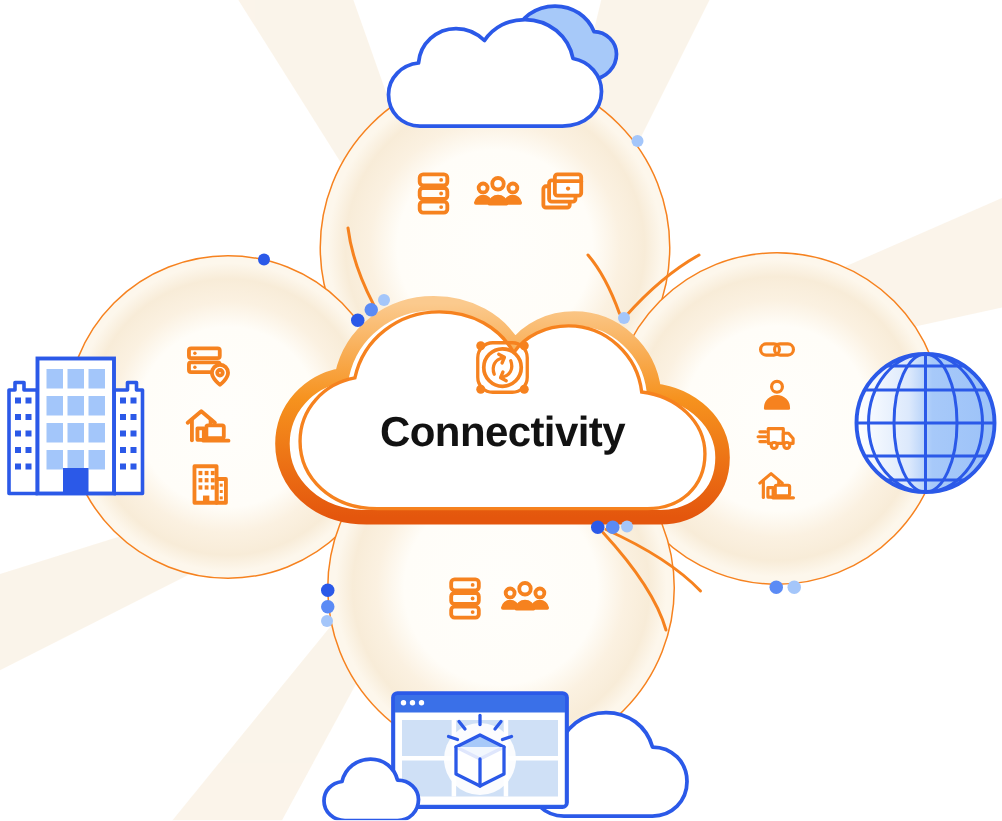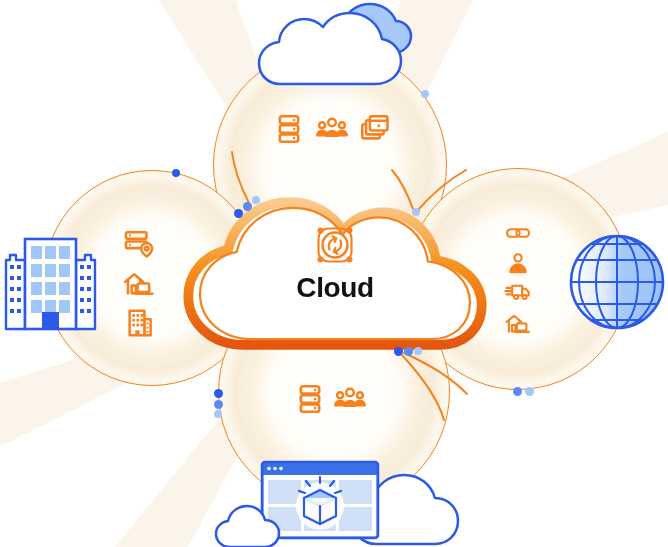--- a/index.html
+++ b/index.html
@@ -344,21 +344,21 @@
       </g>
       <circle cx="22" cy="22" r="12.5" fill="#fff" stroke-width="2.5"></circle>
       <path d="M16.5 26.5 C14.5 21 17 16.5 22.5 15.5"></path>
       <path d="M19.5 13.2 l3.8 2 -1.6 3.8"></path>
       <path d="M27.5 17.5 C29.5 23 27 27.5 21.5 28.5"></path>
       <path d="M24.5 30.8 l-3.8 -2 1.6 -3.8"></path>
     </svg>
   </div>
 
   <div class="cloud-label">
-    <div>Cloud</div>
+    <div>Connectivity</div>
   </div>
 
   <div id="dots-layer">
       <div class="dot dark" style="left: 233.5px; top: 208.5px; width: 9px; height: 9px;"></div>
       <div class="dot mid" style="left: 242.5px; top: 201.5px; width: 9px; height: 9px;"></div>
       <div class="dot light" style="left: 252px; top: 196px; width: 8px; height: 8px;"></div>
       <div class="dot light" style="left: 412px; top: 208px; width: 8px; height: 8px;"></div>
       <div class="dot light" style="left: 421px; top: 90px; width: 8px; height: 8px;"></div>
       <div class="dot dark" style="left: 172px; top: 169px; width: 8px; height: 8px;"></div>
       <div class="dot dark" style="left: 393.5px; top: 346.5px; width: 9px; height: 9px;"></div>

